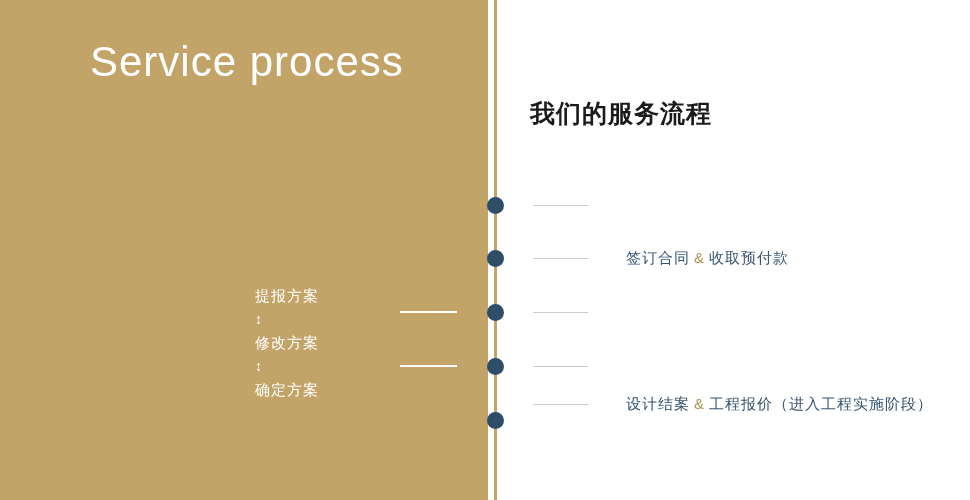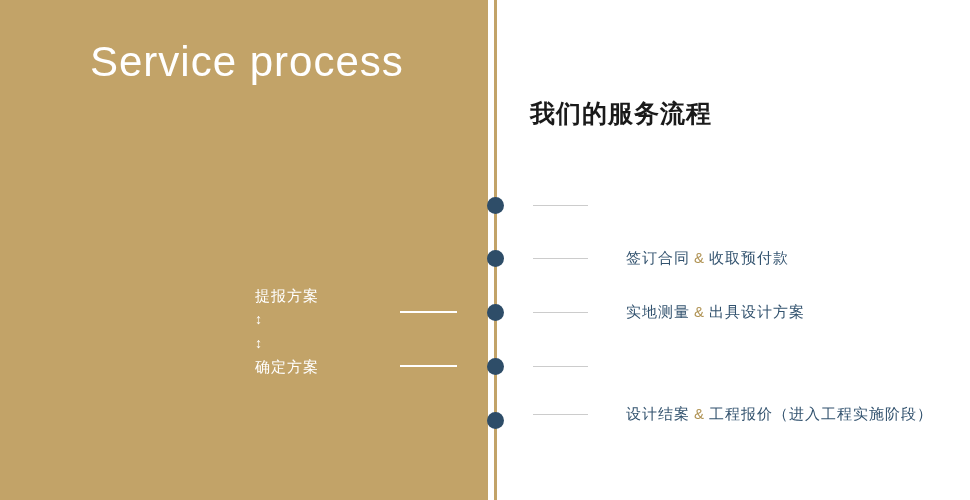--- a/index.html
+++ b/index.html
@@ -112,45 +112,45 @@
 <div class="stage">
 
   <div class="tan-panel"></div>
   <div class="v-line"></div>
 
   <div class="slide-title">Service process</div>
 
   <div class="flow-stack">
       <div class="flow-step">提报方案</div>
       <div class="flow-arrow">↕</div>
+      <div class="flow-step">修改方案</div>
       <div class="flow-arrow">↕</div>
       <div class="flow-step">确定方案</div>
     </div>
 
   <div class="white-connector" style="top:311px"></div>
   <div class="white-connector" style="top:365px"></div>
 
   <div class="heading">我们的服务流程</div>
 
   <div>
       <div class="timeline-row" style="top: 195px;">
         <span class="dash"></span>
       </div>
       <div class="timeline-row" style="top: 248.75px;">
         <span class="dash"></span>
         <span class="step-text">签订合同<span class="amp">&amp;</span>收取预付款</span>
       </div>
       <div class="timeline-row" style="top: 302.5px;">
         <span class="dash"></span>
-        <span class="step-text">实地测量<span class="amp">&amp;</span>出具设计方案</span>
       </div>
       <div class="timeline-row" style="top: 356.25px;">
         <span class="dash"></span>
       </div>
-      <div class="timeline-row" style="top: 404px;">
+      <div class="timeline-row" style="top: 394px;">
         <span class="dash"></span>
         <span class="step-text">设计结案<span class="amp">&amp;</span>工程报价（进入工程实施阶段）</span>
       </div>
     </div>
 
 <div class="dot" style="top: 196.5px;"></div>
     <div class="dot" style="top: 250.25px;"></div>
     <div class="dot" style="top: 304px;"></div>
     <div class="dot" style="top: 357.75px;"></div>
     <div class="dot" style="top: 411.5px;"></div>

